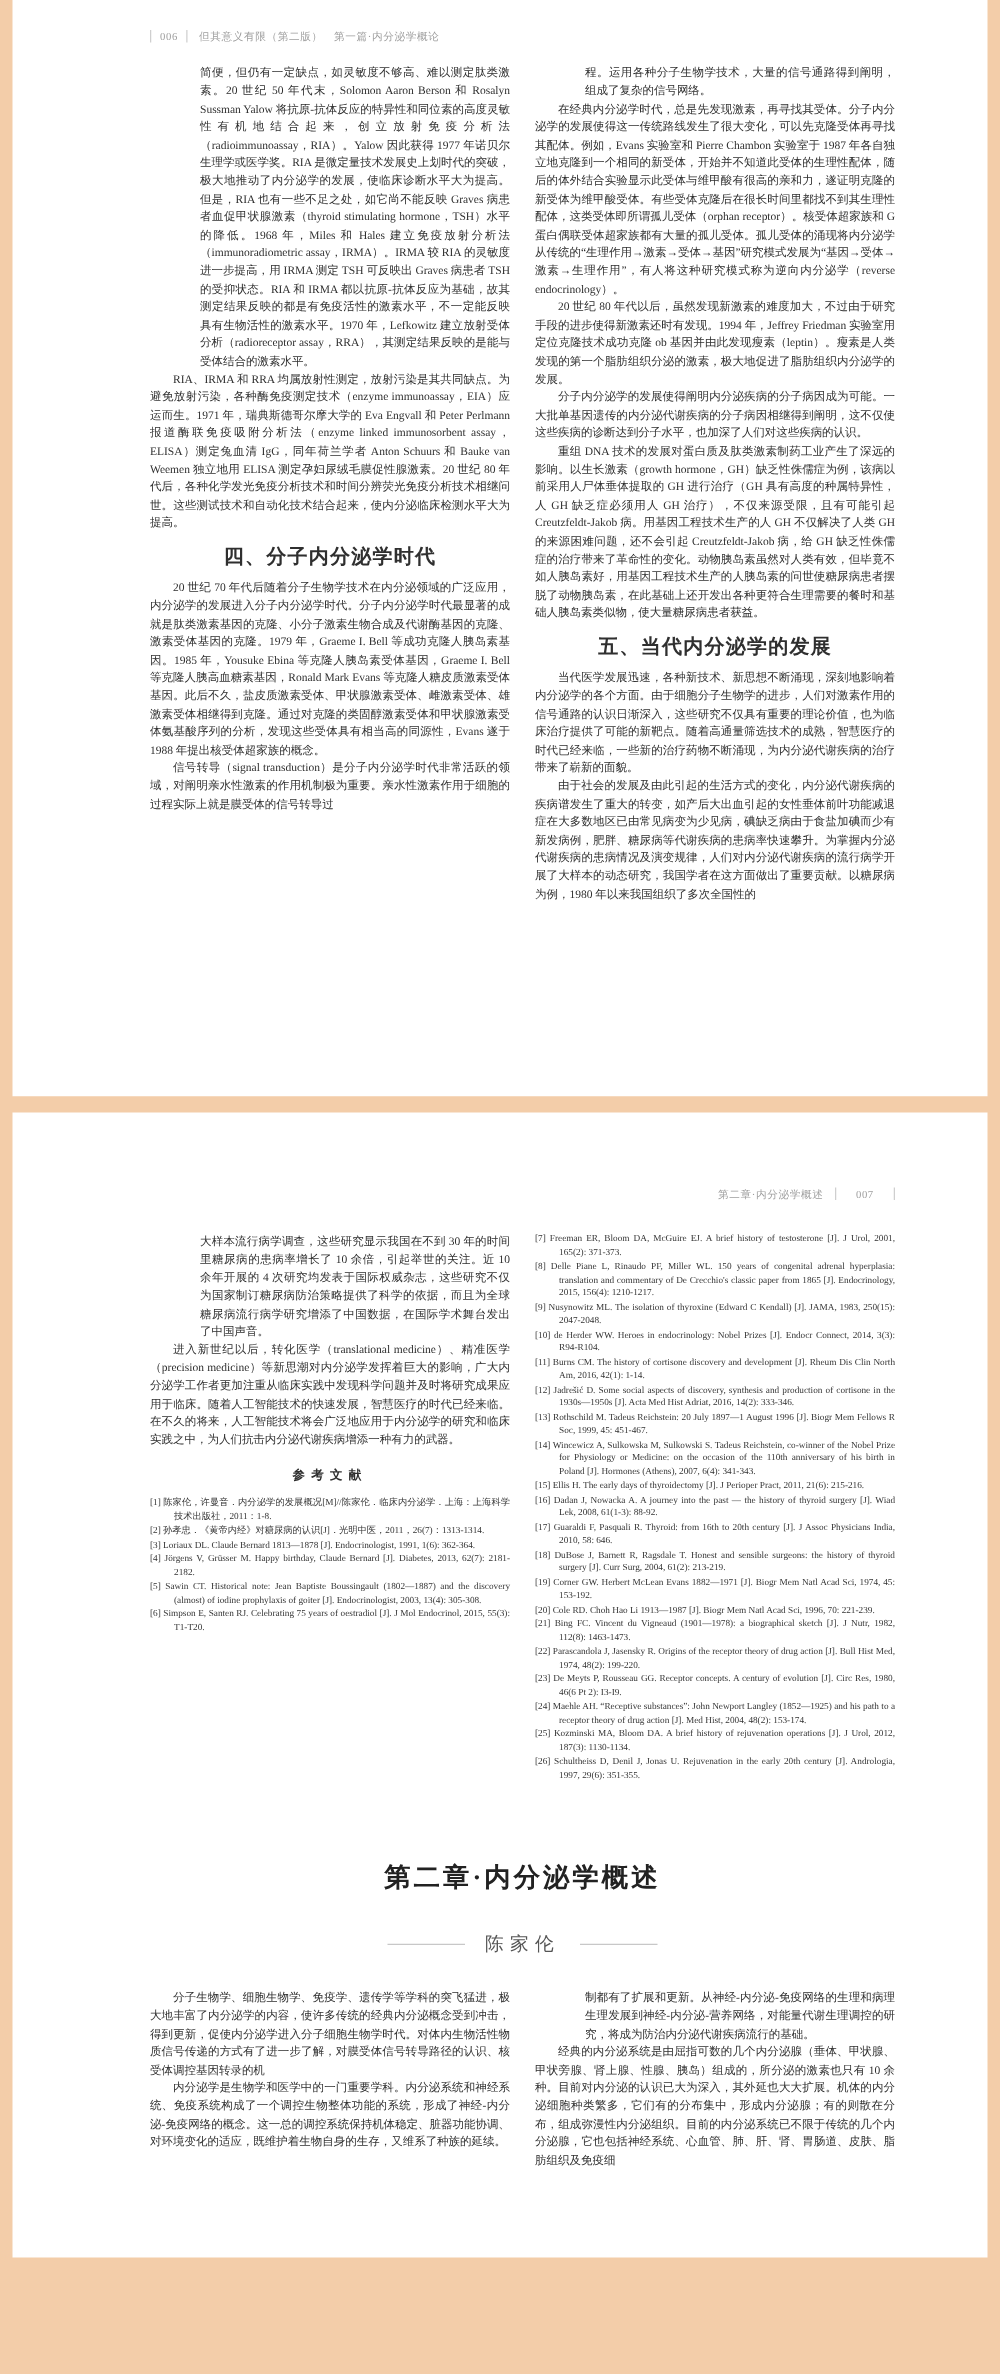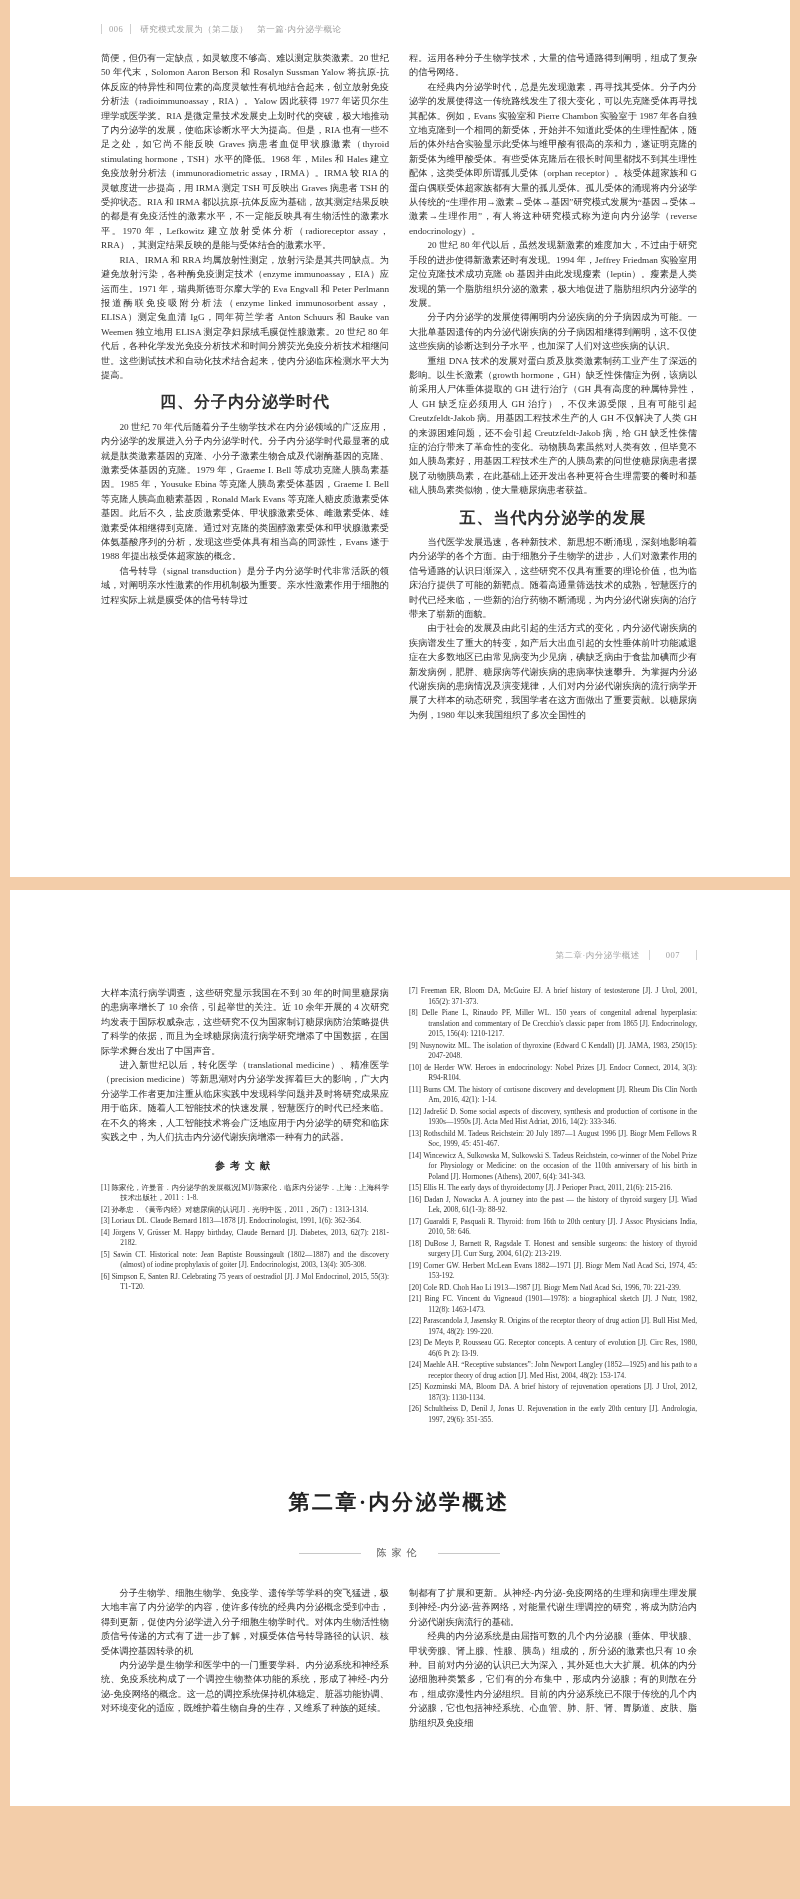--- a/index.html
+++ b/index.html
@@ -9,21 +9,21 @@
     background:#ffffff; color:var(--ink);
     font-family:"Liberation Serif","DejaVu Serif",serif;
   }
   .side-bar{ position:absolute; top:0; height:1899px; width:10px; background:var(--pink); }
   .side-bar.left{ left:0; }
   .side-bar.right{ right:0; }
   .hband{ position:absolute; left:0; width:800px; background:var(--pink); }
   .band-mid{ top:877px; height:13px; }
   .band-bottom{ top:1806px; height:93px; }
 
-  .page, .chapter{ position:absolute; left:101px; width:596px; }
+  .page, .chapter{ position:absolute; left:120px; width:596px; }
   .page1{ top:24px; }
   .page2{ top:950px; }
   .chapter{ top:1488px; }
 
   .p1-header{
     display:flex; align-items:baseline; gap:9px;
     font-size:8.5px; color:var(--gray); margin-bottom:15px; letter-spacing:0.5px;
   }
   .pnum{ border-left:1px solid #cfcfcf; border-right:1px solid #cfcfcf; padding:0 7px; }
   .p2-header{
@@ -31,21 +31,21 @@
   }
   .pnum2{ border-left:1px solid #cfcfcf; border-right:1px solid #cfcfcf; padding:0 16px; margin-left:9px; }
 
   .cols{ display:flex; gap:20px; }
   .col{ width:288px; font-size:9.2px; line-height:14.4px; text-align:justify; }
   .cols1{ height:765px; overflow:hidden; }
   .cols2{ height:505px; overflow:hidden; }
   .cols3{ height:210px; overflow:hidden; margin-top:26px; }
 
   .blk-p{ text-indent:2em; }
-  .blk-pc{ text-indent:0; }
+  .blk-pc{ text-indent:0;margin-left:40px; }
   .blk-h2{
     text-align:center; font-weight:bold; font-size:16px;
     margin:13px 0 10px; text-indent:0; letter-spacing:1px;
   }
   .blk-refh{
     text-align:center; font-weight:bold; font-size:10px;
     letter-spacing:5px; margin:15px 0 9px;
   }
   .blk-ref{
     font-size:7.4px; line-height:10.5px; color:#333;
@@ -53,34 +53,34 @@
   }
 
   .ch-title{
     margin:0; text-align:center; font-size:21px; font-weight:bold;
     letter-spacing:2.5px; color:#222;
   }
   .author-row{
     margin-top:30px; display:flex; align-items:center; justify-content:center; gap:16px;
   }
   .aline{ width:62px; height:1px; background:#c8c8c8; }
-  .aname{ font-size:10px; color:#555; letter-spacing:5px; }
+  .aname{ font-size:15px; color:#555; letter-spacing:5px; }
 </style>
 </head>
 <body>
 
 <div class="side-bar left"></div>
 <div class="side-bar right"></div>
 <div class="hband band-mid"></div>
 <div class="hband band-bottom"></div>
 
 <section class="page page1">
   <header class="p1-header">
     <span class="pnum">006</span>
-    <span>研究模式发展为（第二版）</span>
+    <span>但其意义有限（第二版）</span>
     <span>第一篇·内分泌学概论</span>
   </header>
   <div class="cols cols1">
     <div class="col">
         <div class="blk-pc">简便，但仍有一定缺点，如灵敏度不够高、难以测定肽类激素。20 世纪 50 年代末，Solomon Aaron Berson 和 Rosalyn Sussman Yalow 将抗原-抗体反应的特异性和同位素的高度灵敏性有机地结合起来，创立放射免疫分析法（radioimmunoassay，RIA）。Yalow 因此获得 1977 年诺贝尔生理学或医学奖。RIA 是微定量技术发展史上划时代的突破，极大地推动了内分泌学的发展，使临床诊断水平大为提高。但是，RIA 也有一些不足之处，如它尚不能反映 Graves 病患者血促甲状腺激素（thyroid stimulating hormone，TSH）水平的降低。1968 年，Miles 和 Hales 建立免疫放射分析法（immunoradiometric assay，IRMA）。IRMA 较 RIA 的灵敏度进一步提高，用 IRMA 测定 TSH 可反映出 Graves 病患者 TSH 的受抑状态。RIA 和 IRMA 都以抗原-抗体反应为基础，故其测定结果反映的都是有免疫活性的激素水平，不一定能反映具有生物活性的激素水平。1970 年，Lefkowitz 建立放射受体分析（radioreceptor assay，RRA），其测定结果反映的是能与受体结合的激素水平。</div>
         <div class="blk-p">RIA、IRMA 和 RRA 均属放射性测定，放射污染是其共同缺点。为避免放射污染，各种酶免疫测定技术（enzyme immunoassay，EIA）应运而生。1971 年，瑞典斯德哥尔摩大学的 Eva Engvall 和 Peter Perlmann 报道酶联免疫吸附分析法（enzyme linked immunosorbent assay，ELISA）测定兔血清 IgG，同年荷兰学者 Anton Schuurs 和 Bauke van Weemen 独立地用 ELISA 测定孕妇尿绒毛膜促性腺激素。20 世纪 80 年代后，各种化学发光免疫分析技术和时间分辨荧光免疫分析技术相继问世。这些测试技术和自动化技术结合起来，使内分泌临床检测水平大为提高。</div>
         <div class="blk-h2">四、分子内分泌学时代</div>
         <div class="blk-p">20 世纪 70 年代后随着分子生物学技术在内分泌领域的广泛应用，内分泌学的发展进入分子内分泌学时代。分子内分泌学时代最显著的成就是肽类激素基因的克隆、小分子激素生物合成及代谢酶基因的克隆、激素受体基因的克隆。1979 年，Graeme I. Bell 等成功克隆人胰岛素基因。1985 年，Yousuke Ebina 等克隆人胰岛素受体基因，Graeme I. Bell 等克隆人胰高血糖素基因，Ronald Mark Evans 等克隆人糖皮质激素受体基因。此后不久，盐皮质激素受体、甲状腺激素受体、雌激素受体、雄激素受体相继得到克隆。通过对克隆的类固醇激素受体和甲状腺激素受体氨基酸序列的分析，发现这些受体具有相当高的同源性，Evans 遂于 1988 年提出核受体超家族的概念。</div>
         <div class="blk-p">信号转导（signal transduction）是分子内分泌学时代非常活跃的领域，对阐明亲水性激素的作用机制极为重要。亲水性激素作用于细胞的过程实际上就是膜受体的信号转导过</div>
       </div>

